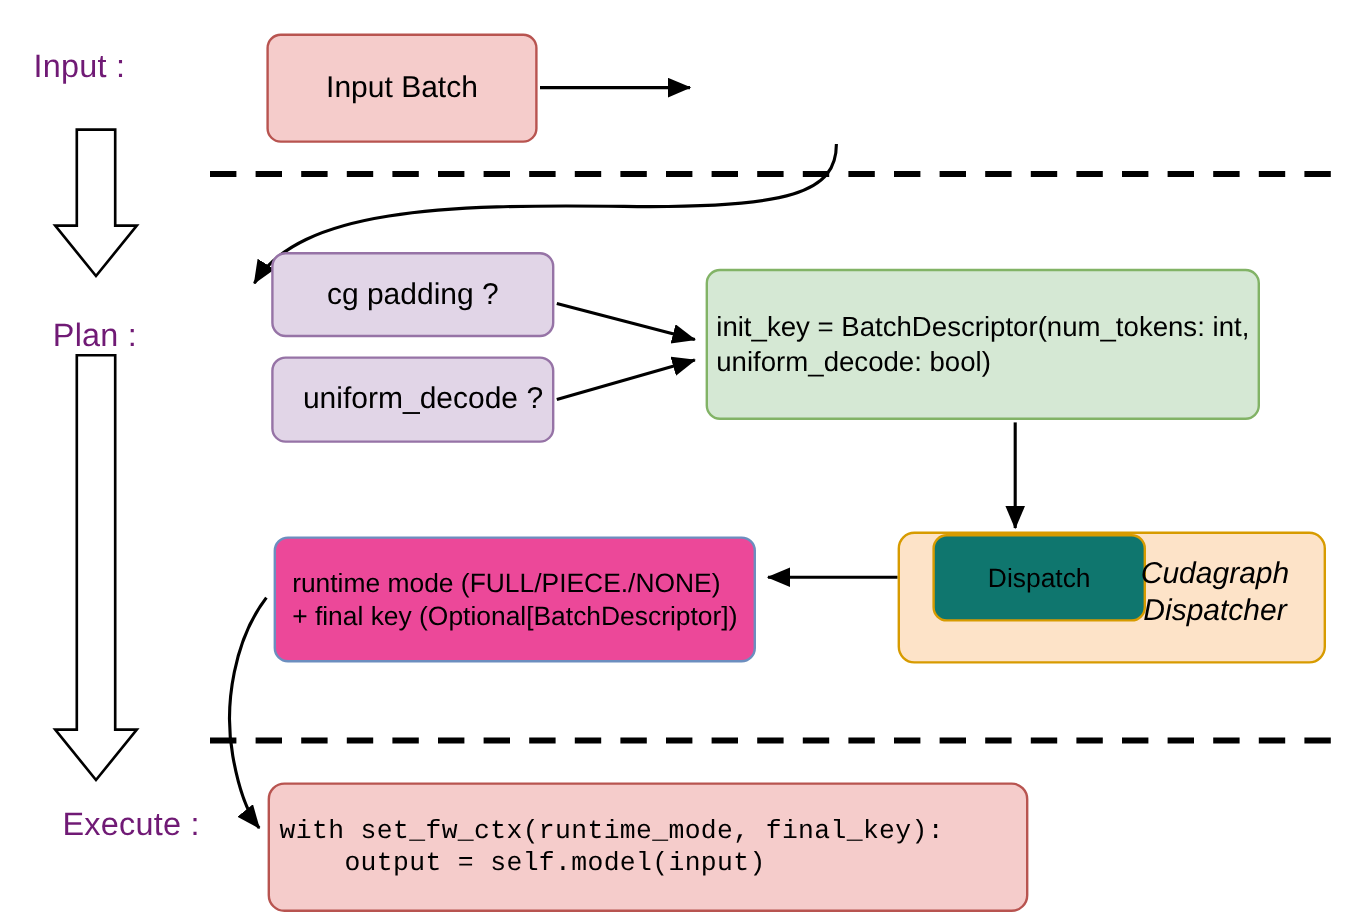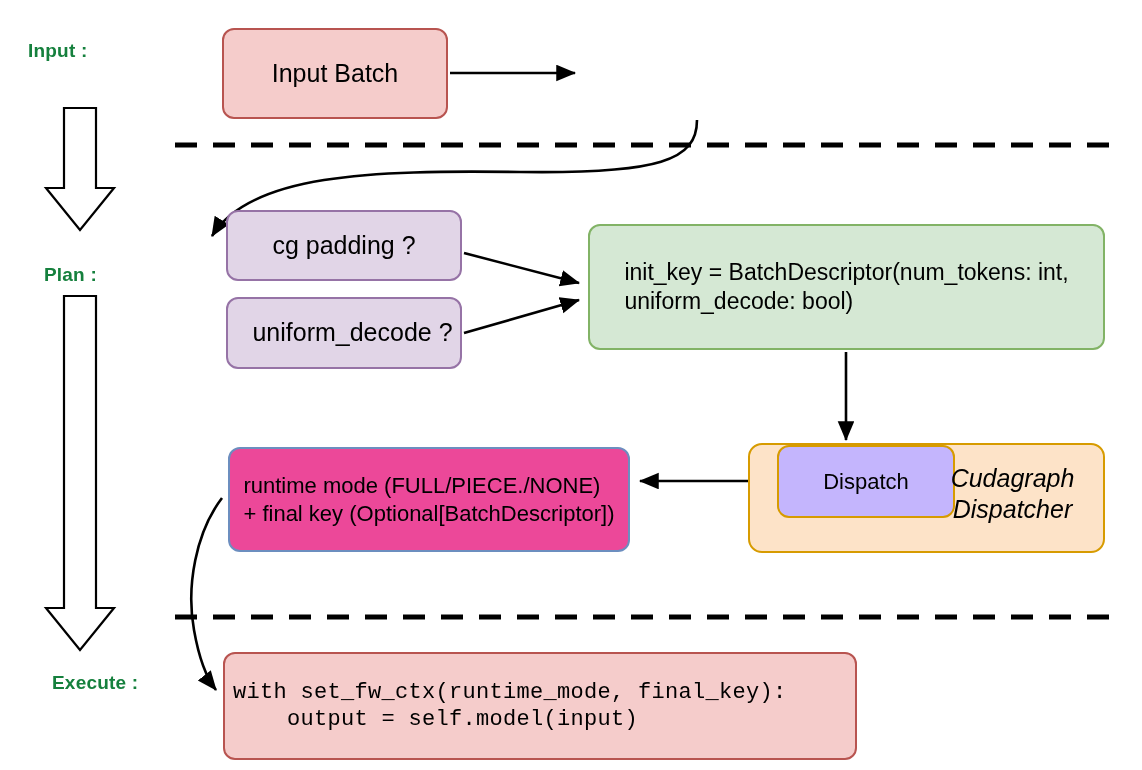--- a/index.html
+++ b/index.html
@@ -36,33 +36,34 @@
     border-radius: 12px;
     font-family: "Liberation Sans", sans-serif;
     color: #000000;
     line-height: 1.25;
     white-space: pre-line;
     z-index: 5;
   }
   .stage-label {
     position: absolute;
     font-family: "Liberation Sans", sans-serif;
-    font-weight: bold;
-    font-size: 19px;
-    color: #15803d;
+    font-weight: normal;
+    font-size: 27px;
+    color: #701a75;
     letter-spacing: 0.2px;
     z-index: 6;
   }
   .code-node {
     font-family: "Liberation Mono", monospace;
     font-size: 22px;
     justify-content: flex-start;
     text-align: left;
     padding-left: 8px;
     letter-spacing: 0.3px;
+    border-radius: 14px;
   }
   .code-node .code-text {
     white-space: pre;
     display: block;
   }
   .group-label {
     position: absolute;
     z-index: 7;
     font-size: 25px;
     text-align: center;
@@ -110,28 +111,28 @@
   <div class="stage-label" style="left:44px; top:233px;margin-top:31px;">Plan :</div>
   <div class="stage-label" style="left:12px; top:672px;margin-left:40px;">Execute :</div>
 
   <div class="node" style="left:222px; top:28px; width:226px; height:91px; background:#F5CCCB; border-color:#B85450; font-size:25px;">Input Batch</div>
 
 
   <div class="node" style="left:226px; top:210px; width:236px; height:71px; background:#E1D5E7; border-color:#9673A6; font-size:25px;">cg padding ?</div>
 
   <div class="node" style="left:226px; top:297px; width:236px; height:72px; background:#E1D5E7; border-color:#9673A6; font-size:25px;padding-left:17px;">uniform_decode ?</div>
 
-  <div class="node" style="left:588px; top:224px; width:517px; height:126px; background:#D5E8D4; border-color:#82B366; font-size:23px;">init_key = BatchDescriptor(num_tokens: int,
+  <div class="node" style="left:588px; top:224px; width:462px; height:126px; background:#D5E8D4; border-color:#82B366; font-size:23px;">init_key = BatchDescriptor(num_tokens: int,
 uniform_decode: bool)</div>
 
   <div class="node" style="left:748px; top:443px; width:357px; height:110px; background:#FDE3C8; border-color:#D79B00; border-radius:14px; z-index:4;"></div>
   <div class="group-label" style="left:930px; top:463px; width:165px;">Cudagraph
 Dispatcher</div>
 
-  <div class="node" style="left:777px; top:445px; width:178px; height:73px; background:#c4b5fd; border-color:#D79B00; font-size:22px; z-index:6;">Dispatch</div>
+  <div class="node" style="left:777px; top:445px; width:178px; height:73px; background:#0f766e; border-color:#D79B00; font-size:22px; z-index:6;">Dispatch</div>
 
   <div class="node" style="left:228px; top:447px; width:402px; height:105px; background:#ec4899; border-color:#6C8EBF; font-size:22px;">runtime mode (FULL/PIECE./NONE)
 + final key (Optional[BatchDescriptor])</div>
 
   <div class="node code-node" style="left:223px; top:652px; width:634px; height:108px; background:#F5CCCB; border-color:#B85450;">
     <span class="code-text">with set_fw_ctx(runtime_mode, final_key):
     output = self.model(input)</span>
   </div>
 
 </div>

